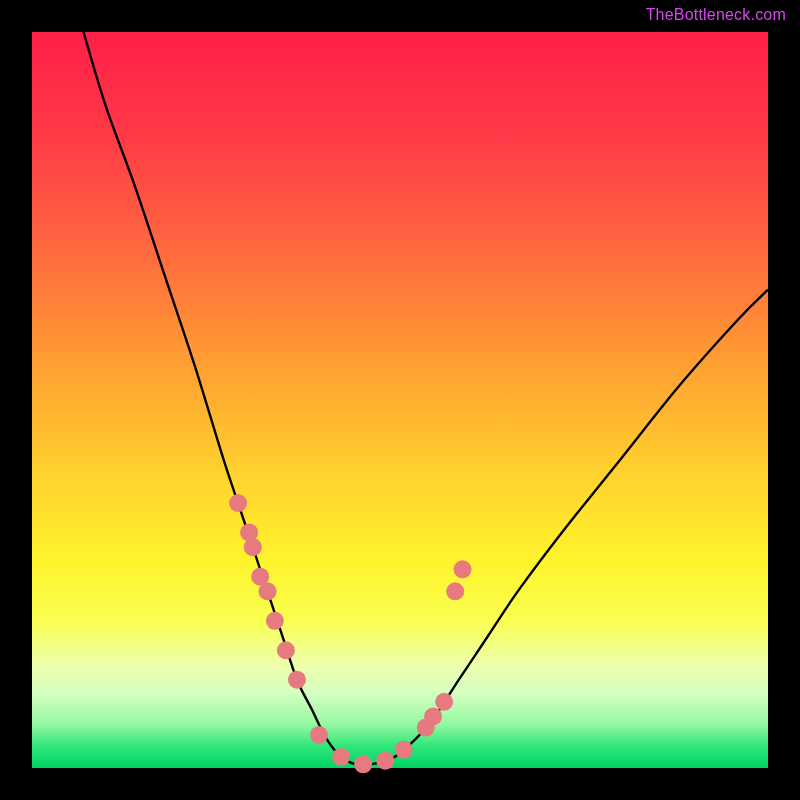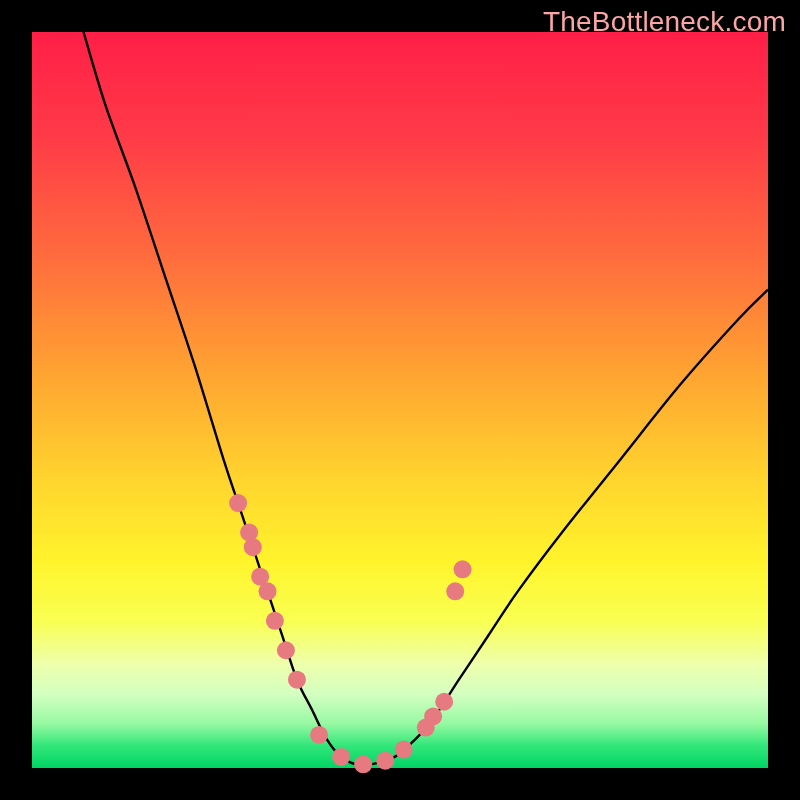--- a/index.html
+++ b/index.html
@@ -46,22 +46,22 @@
     left: 0;
     top: 0;
     width: 736px;
     height: 736px;
     overflow: visible;
   }
   .watermark {
     position: absolute;
     top: 6px;
     right: 14px;
-    color: #fca5a5;
-    font-size: 28px;
+    color: #d946ef;
+    font-size: 16px;
     font-weight: 500;
     letter-spacing: 0.2px;
     user-select: none;
     text-align: right;
   }
 </style>
 </head>
 <body>
 
 <div class="frame">

